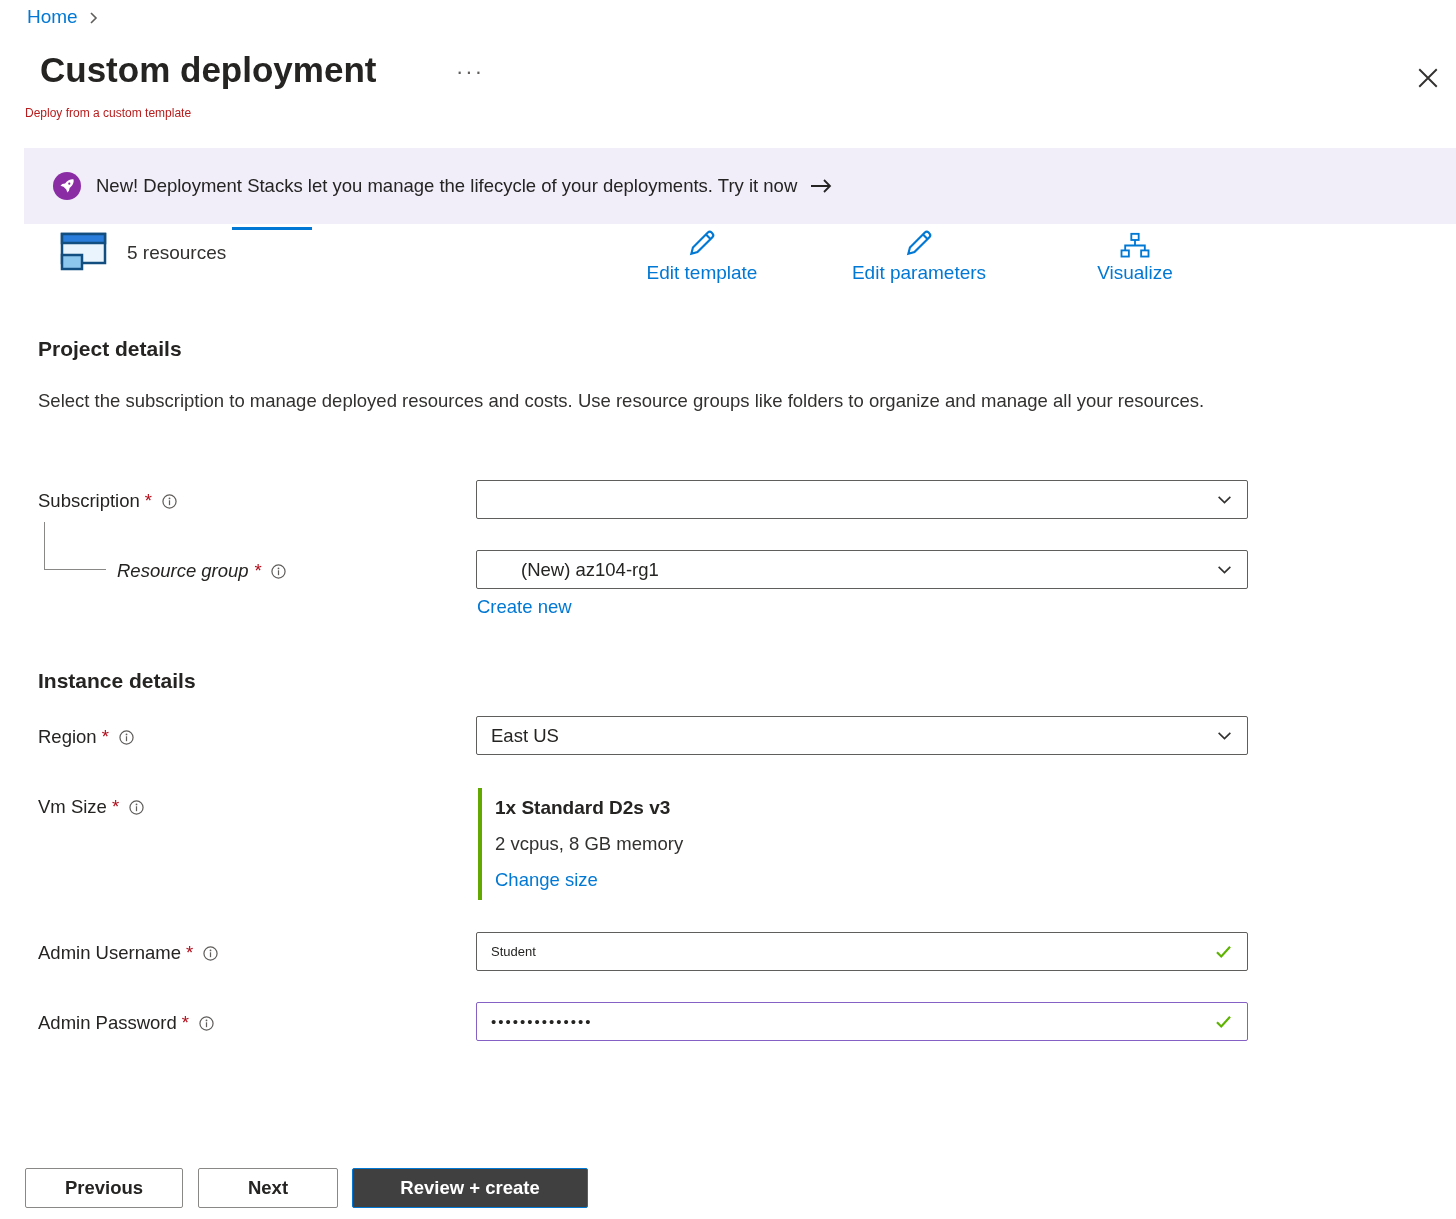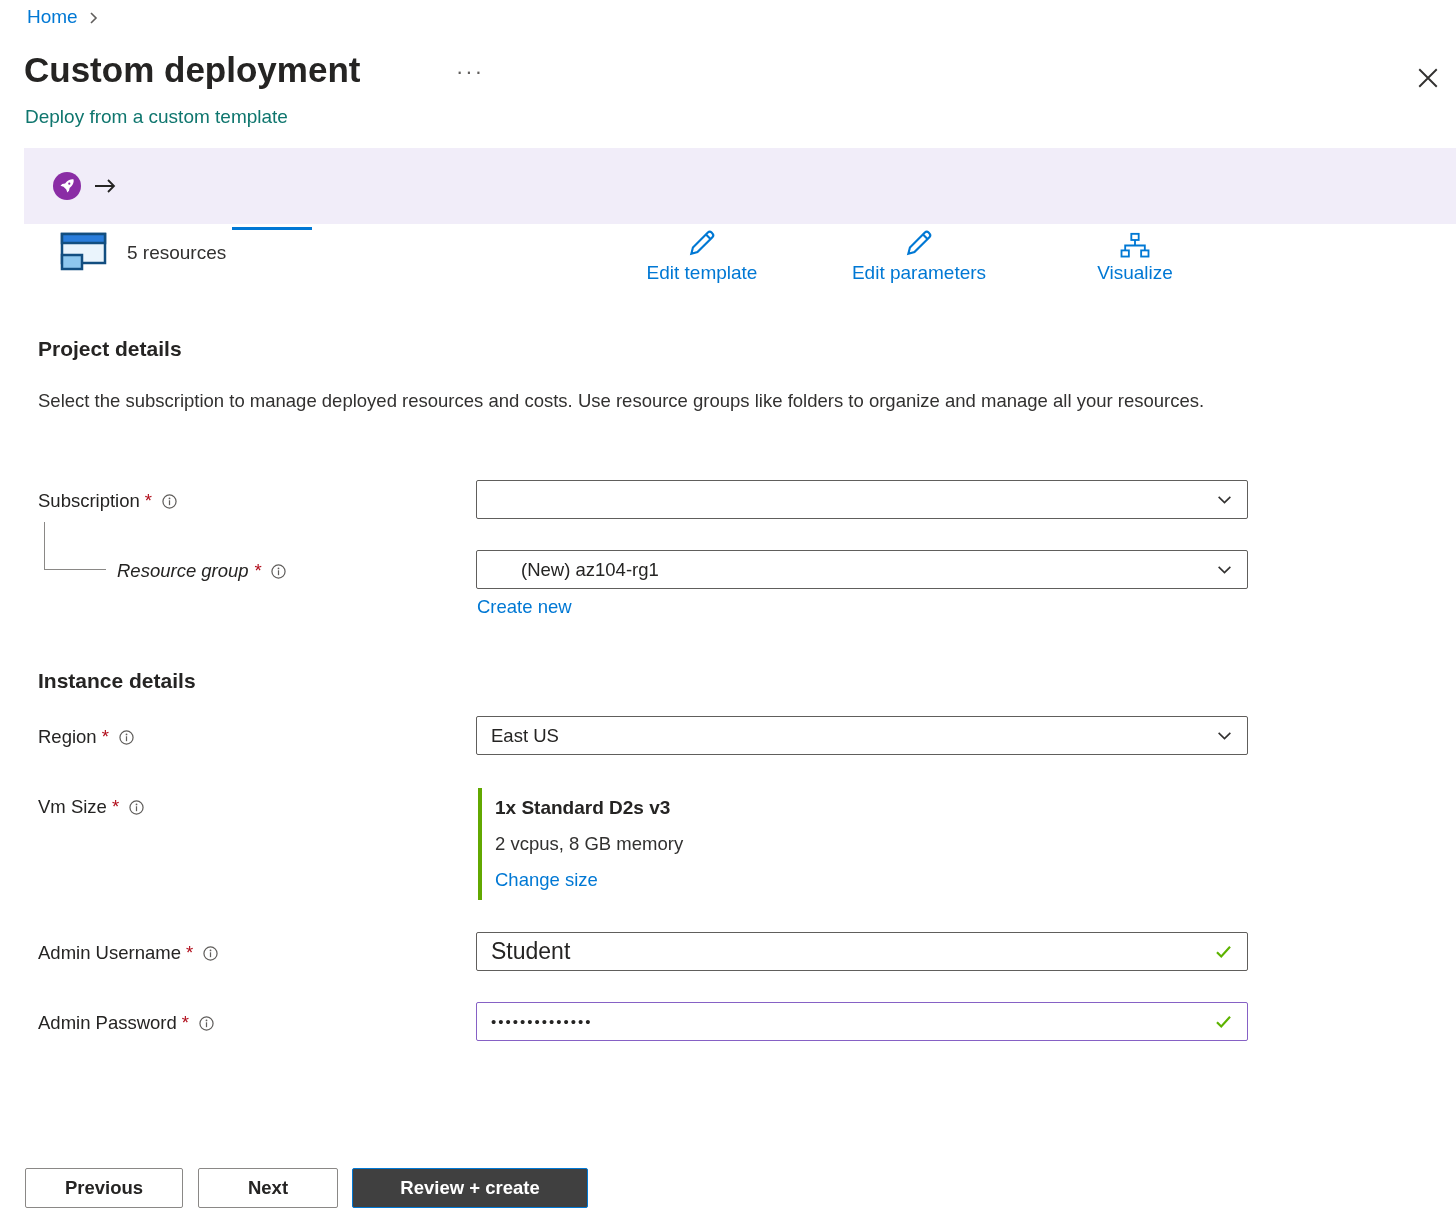--- a/index.html
+++ b/index.html
@@ -11,26 +11,26 @@
     font-family: "Liberation Sans", sans-serif;
   }
   .abs { position: absolute; }
 
   
   #breadcrumb { left: 27px; top: 6px; display: flex; align-items: center; gap: 9px; font-size: 19px; }
   #breadcrumb a { color: #0078d4; text-decoration: none; cursor: pointer; }
   .crumb-chev { display: flex; margin-top: 2px; }
 
   
-  #page-title { left: 24px; top: 50px; margin: 0; font-size: 35px; font-weight: 700; color: #252423; }
+  #page-title { left: 40px; top: 50px; margin: 0; font-size: 35px; font-weight: 700; color: #252423; }
   #more-btn { left: 450px; top: 58px; background: none; border: none; color: #605e5c;
               font-size: 22px; letter-spacing: 2px; cursor: pointer; font-family: inherit; }
   #close-btn { left: 1412px; top: 62px; width: 32px; height: 32px; background: none; border: none;
                cursor: pointer; display: flex; align-items: center; justify-content: center; }
-  #page-subtitle { left: 25px; top: 106px; font-size: 19px; color: #0f766e; }
+  #page-subtitle { left: 25px; top: 106px; font-size: 12px; color: #b91c1c; }
 
   
   #banner { left: 24px; top: 148px; width: 1432px; height: 76px; background: #f1edf9;
             display: flex; align-items: center; cursor: pointer; }
   #rocket-badge { width: 28px; height: 28px; border-radius: 50%; background: #8a2da5; margin-left: 29px;
                   display: flex; align-items: center; justify-content: center; flex: none; }
   #banner-text { margin-left: 15px; font-size: 18.5px; color: #252423; }
   #banner-arrow { margin-left: 13px; display: flex; }
 
   
@@ -80,21 +80,21 @@
   .link { position: absolute; color: #0078d4; font-size: 18.5px; text-decoration: none; cursor: pointer; }
   #create-new-link { left: 477px; top: 596px; }
 
   
   #vmsize-box { left: 478px; top: 788px; width: 500px; border-left: 4px solid #62a800; padding: 2px 0 2px 13px; }
   #vmsize-selection { font-size: 19px; font-weight: 700; color: #252423; line-height: 36px; }
   #vmsize-specs { font-size: 18.5px; color: #323130; line-height: 36px; }
   #vmsize-change { position: static; display: inline-block; line-height: 36px; }
 
   .input-wrap input { flex: 1; border: none; outline: none; font-family: inherit;
-                      font-size: 23px; color: #252423; background: transparent; padding: 0; }
+                      font-size: 13px; color: #252423; background: transparent; padding: 0; }
   .input-wrap .check { margin-left: 10px; display: flex; }
   #admin-username-wrap { top: 932px; }
   #admin-password-wrap { top: 1002px; border-color: #8661c5; }
   #admin-password-wrap input { font-size: 15px; letter-spacing: 2px; }
 
   
   .btn { position: absolute; top: 1168px; height: 40px; border-radius: 2px; cursor: pointer;
          font-size: 18.5px; font-weight: 700; font-family: inherit; }
   .btn-secondary { background: #fff; border: 1px solid #8a8886; color: #252423; }
   #btn-previous { left: 25px; width: 158px; }
@@ -122,20 +122,21 @@
 </button>
 <div class="abs" id="page-subtitle">Deploy from a custom template</div>
 
 <div class="abs" id="banner">
   <span id="rocket-badge">
     <svg width="16" height="16" viewBox="0 0 16 16">
         <path fill="#ffffff" d="M14.6 1.4c-2.7-.4-5.2.6-7 2.4L6.1 5.4l-2.9.6-1.7 1.7 3 1 2.8 2.8 1 3 1.7-1.7.6-2.9 1.6-1.5c1.8-1.8 2.8-4.3 2.4-7z"></path>
         <circle cx="10.3" cy="5.7" r="1.1" fill="#8a2da5"></circle>
       </svg>
   </span>
+  <span id="banner-text">New! Deployment Stacks let you manage the lifecycle of your deployments. Try it now</span>
   <span id="banner-arrow">
     <svg width="23" height="16" viewBox="0 0 23 16">
         <path d="M1 8h19M14 2l6 6-6 6" fill="none" stroke="#252423" stroke-width="1.8"></path>
       </svg>
   </span>
 </div>
 
 <div class="abs" id="tab-underline"></div>
 
 <div class="abs" id="template-bar">

